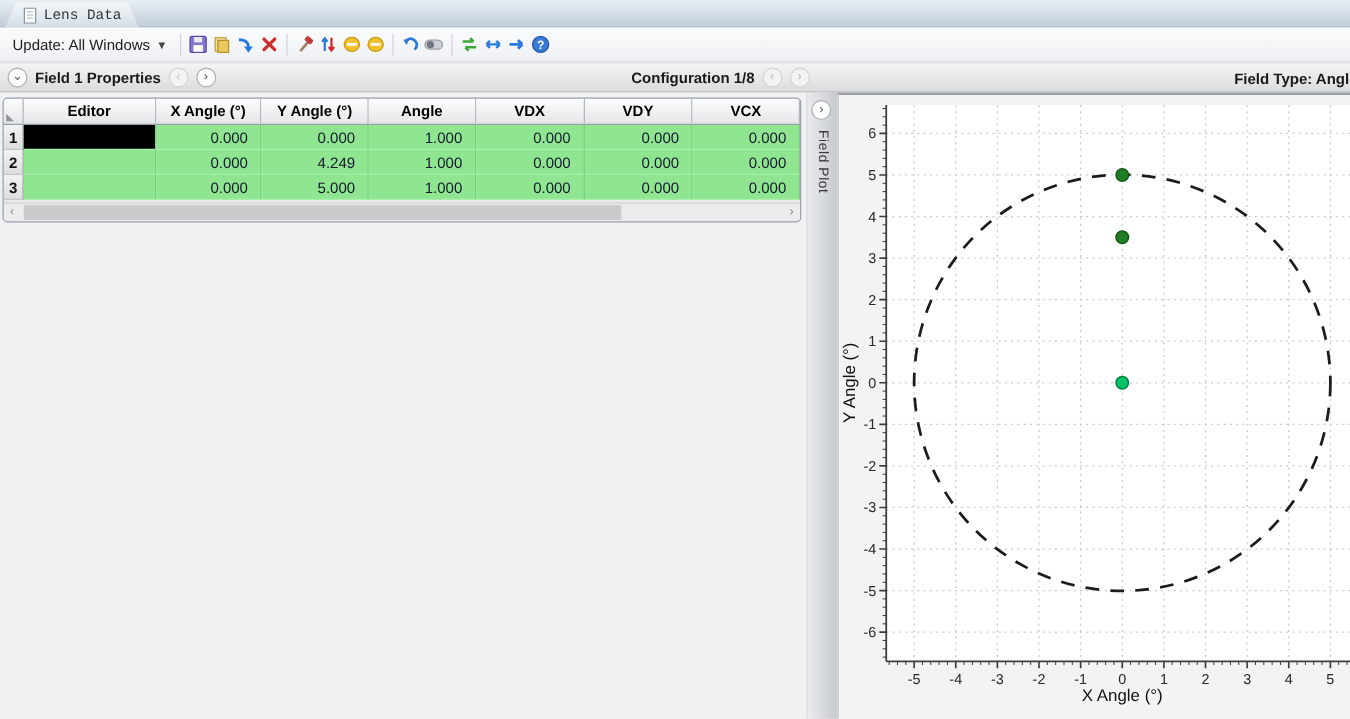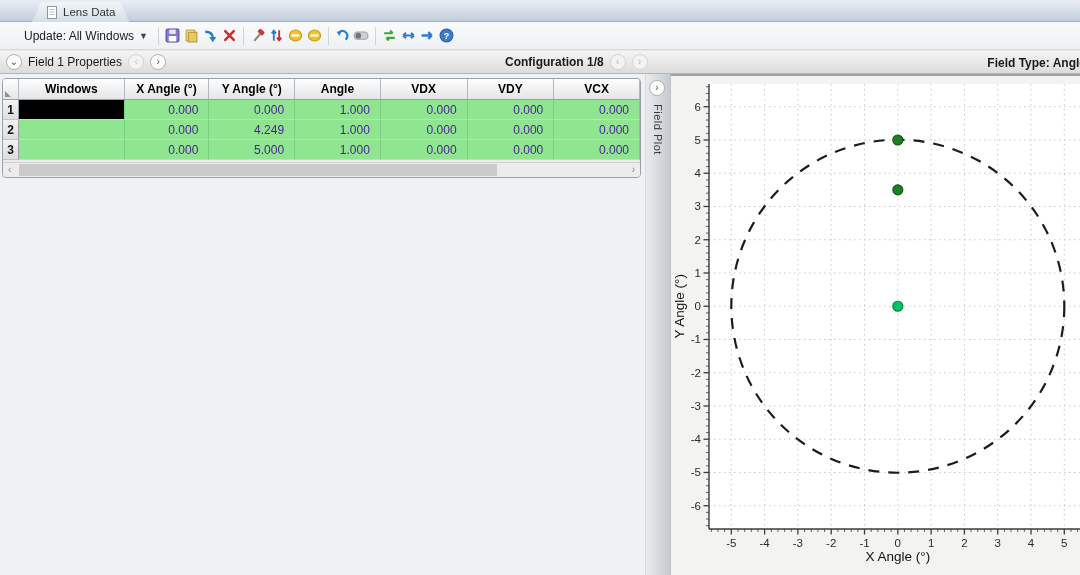--- a/index.html
+++ b/index.html
@@ -5,65 +5,65 @@
   * { margin:0; padding:0; box-sizing:border-box; }
   html,body { width:1080px; height:575px; overflow:hidden;
     font-family:"Liberation Sans", sans-serif; background:#f0f1f3; }
 
   
   .tabbar { position:absolute; left:0; top:0; width:1080px; height:22px;
     background:linear-gradient(#e9eef4,#c2cedb); border-bottom:1px solid #9fb0c2; }
   .tab { position:absolute; top:2px; height:20px; display:flex; align-items:center;
     gap:5px; padding:0 14px; font-size:11.5px; color:#333;
     clip-path:polygon(9px 0, calc(100% - 9px) 0, 100% 100%, 0 100%); cursor:default; }
-  .tab.inactive { left:32px; background:linear-gradient(#f2f6f9,#d4dde6); }
+  .tab.inactive { left:4px; background:linear-gradient(#f2f6f9,#d4dde6);font-family:Liberation Mono, monospace; }
   .tab.active { left:100px; background:linear-gradient(#fbfdfe,#f2f6f9); top:1px; height:21px; }
   .tab-close { color:#c03535; font-weight:bold; font-size:12px; margin-left:2px; }
 
   
   .toolbar { position:absolute; left:0; top:22px; width:1080px; height:28px;
     background:linear-gradient(#fafbfc,#eef1f4); border-bottom:1px solid #d5dae0;
-    display:flex; align-items:center; padding-left:22px; }
+    display:flex; align-items:center; padding-left:8px; }
   .update-dd { display:flex; align-items:center; gap:5px; font-size:12px; color:#222;
     padding:3px 6px 3px 2px; }
   .caret { font-size:9px; color:#444; }
   .tbtn { width:19px; height:20px; display:flex; align-items:center; justify-content:center; }
   .tsep { width:1px; height:18px; background:#cfd4da; margin:0 4px; }
 
   
   .propsbar { position:absolute; left:0; top:50px; width:1080px; height:24px;
     background:linear-gradient(#f4f4f4,#dcdcdc); border-bottom:1px solid #b6b6b6;
     border-top:1px solid #e8e8e8; font-size:12px; color:#1a1a1a; }
   .circle-btn { width:16px; height:16px; border-radius:50%; background:#fdfdfd;
     border:1px solid #aeb2b6; color:#555; font-size:10px; line-height:14px;
     text-align:center; display:inline-block; }
   .circle-btn.disabled { color:#c3c6c9; border-color:#d2d5d8; background:#f3f3f3; }
   .props-left { position:absolute; left:6px; top:3px; display:flex; align-items:center; gap:6px; }
-  .props-title { font-weight:normal; }
+  .props-title { font-weight:bold; }
   .props-config { position:absolute; left:505px; top:3px; display:flex; align-items:center; gap:6px; font-weight:bold; }
   .props-fieldtype { position:absolute; right:-6px; top:5px; font-weight:bold; white-space:nowrap; }
 
   
   .editor-area { position:absolute; left:0; top:74px; width:645px; height:501px; background:#f0f1f3; }
   .table-wrap { position:absolute; left:2px; top:4px; width:639px; height:100px;
     background:#ebebeb; border:1px solid #98a0aa; border-radius:4px; overflow:hidden; }
   .trow { display:flex; }
   .hcell { height:21px; background:linear-gradient(#fefefe,#e3e5e7);
     border-right:1px solid #b3b8be; border-bottom:1px solid #98a0aa;
     font-weight:bold; font-size:12px; color:#000;
     display:flex; align-items:center; justify-content:center; }
   .corner { position:relative; }
   .corner::after { content:""; position:absolute; left:2px; bottom:2px;
     border-left:6px solid #8d9298; border-top:6px solid transparent; }
   .ncell { height:20px; background:linear-gradient(#f3f3f3,#dedede);
     border-right:1px solid #98a0aa; border-bottom:1px solid #c4c4c4;
     font-weight:bold; font-size:12px; color:#111;
     display:flex; align-items:center; justify-content:center; }
   .dcell { height:20px; background:#90e591; border-right:1px solid #7bd07f;
-    border-bottom:1px solid #a9efab; font-size:12px; color:#4c1d95;
+    border-bottom:1px solid #a9efab; font-size:12px; color:#0f172a;
     display:flex; align-items:center; justify-content:flex-end; padding-right:10px; }
   .dcell.comment { justify-content:flex-start; padding-left:4px; }
   .dcell.selected { background:#000; }
   .hscroll { position:absolute; left:0; bottom:0; width:100%; height:15px;
     background:#ececec; border-top:1px solid #d2d2d2; }
   .hscroll .arr { position:absolute; top:1px; font-size:10px; color:#8a8a8a; }
   .hscroll .thumb { position:absolute; left:16px; top:1px; width:478px; height:12px;
     background:#cbcbcb; }
 
   
@@ -201,21 +201,21 @@
     <span class="circle-btn disabled">›</span>
   </div>
   <div class="props-fieldtype">Field Type: Angle</div>
 </div>
 
 <div class="editor-area">
   <div class="table-wrap">
     <div id="field-table">
         <div class="trow">
           <div class="hcell corner" style="width:16px"></div>
-          <div class="hcell" style="width:106px">Windows</div>
+          <div class="hcell" style="width:106px">Editor</div>
           <div class="hcell" style="width:85px">X Angle (°)</div>
           <div class="hcell" style="width:86px">Y Angle (°)</div>
           <div class="hcell" style="width:86px">Angle</div>
           <div class="hcell" style="width:87px">VDX</div>
           <div class="hcell" style="width:87px">VDY</div>
           <div class="hcell" style="width:86px">VCX</div>
         </div>
         <div class="trow">
           <div class="ncell" style="width:16px">1</div>
           <div class="dcell comment selected" style="width:106px"></div>

